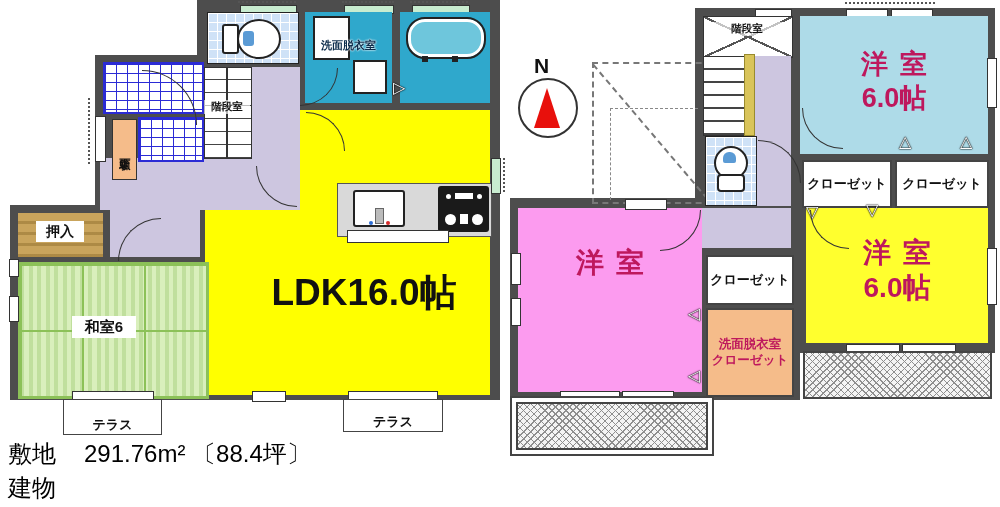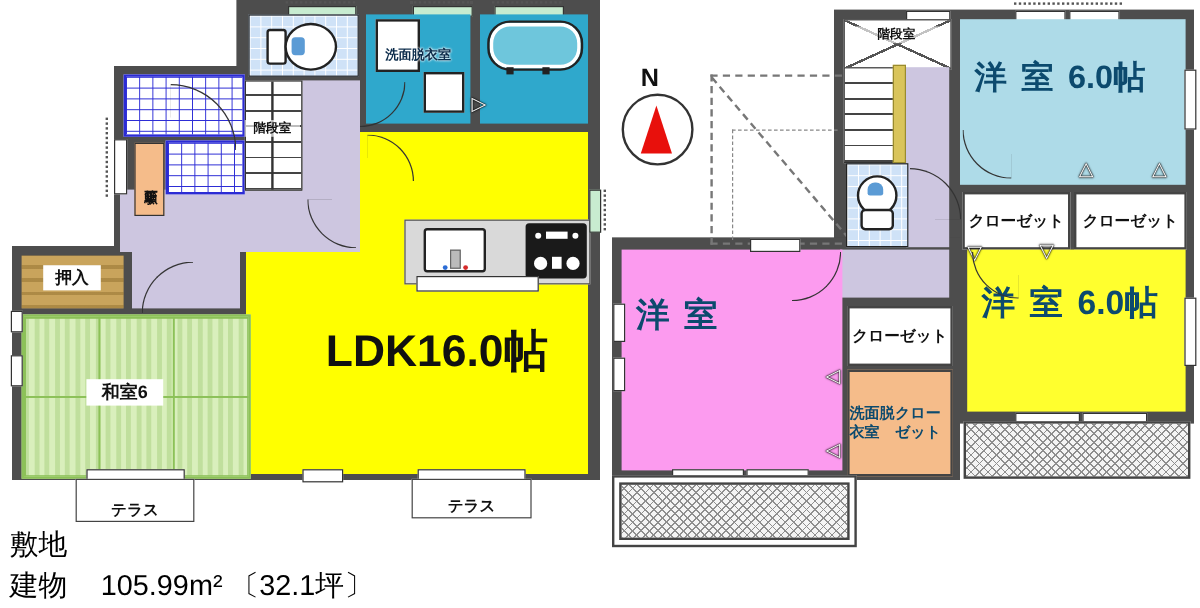--- a/index.html
+++ b/index.html
@@ -24,21 +24,21 @@
 .win{background:#fff;border:1px solid #333}
 .win-g{background:#c8ecd0;border:1px solid #333}
 .dotted-h{border-top:2px dotted #555}
 .dotted-v{border-left:2px dotted #555}
 .arc{border:1.6px solid #333;background:transparent}
 .arc-tl{border-right:none;border-bottom:none;border-top-left-radius:100%}
 .arc-tr{border-left:none;border-bottom:none;border-top-right-radius:100%}
 .arc-bl{border-right:none;border-top:none;border-bottom-left-radius:100%}
 .arc-br{border-left:none;border-top:none;border-bottom-right-radius:100%}
 .chip{background:#fff;display:flex;align-items:center;justify-content:center;font-weight:bold}
-.rm-label{display:flex;flex-direction:row;align-items:center;font-weight:bold;color:#0c4a6e;line-height:1.25}
+.rm-label{display:flex;flex-direction:column;align-items:center;font-weight:bold;color:#be185d;line-height:1.25}
 .sp{letter-spacing:12px;text-indent:12px}
 .tri{color:#fff;text-shadow:0 0 1px #000,0 0 1px #000,0 0 2px #000;font-size:16px;line-height:1;font-weight:bold}
 .small-label{font-weight:bold;color:#111;text-align:center}
 .fixture{background:#fff;border:2px solid #222}
 .summary-row{position:absolute;display:flex;align-items:baseline;gap:28px;font-weight:normal;font-size:24px;color:#000}
 </style>
 </head>
 <body>
 
 <div class="canvas">
@@ -236,19 +236,19 @@
 
   <div>
     <span class="abs" style="left:534px;top:54px;font-size:21px;font-weight:bold">N</span>
     <div class="abs" style="left:518px;top:78px;width:56px;height:56px;border:2px solid #333;border-radius:50%">
       <div class="abs" style="left:14px;top:8px;width:0;height:0;border-left:13px solid transparent;border-right:13px solid transparent;border-bottom:40px solid var(--compass-red,#e8100c)"></div>
     </div>
   </div>
 
   <div class="summary-row" style="left:8px;top:438px">
     <span>敷地</span>
+    <span><span>291.76m²</span> <span>〔88.4坪〕</span></span>
   </div>
   <div class="summary-row" style="left:8px;top:472px">
     <span>建物</span>
-    <span><span>105.99m²</span> <span>〔32.1坪〕</span></span>
   </div>
 
 </div>
 
 </body></html>

